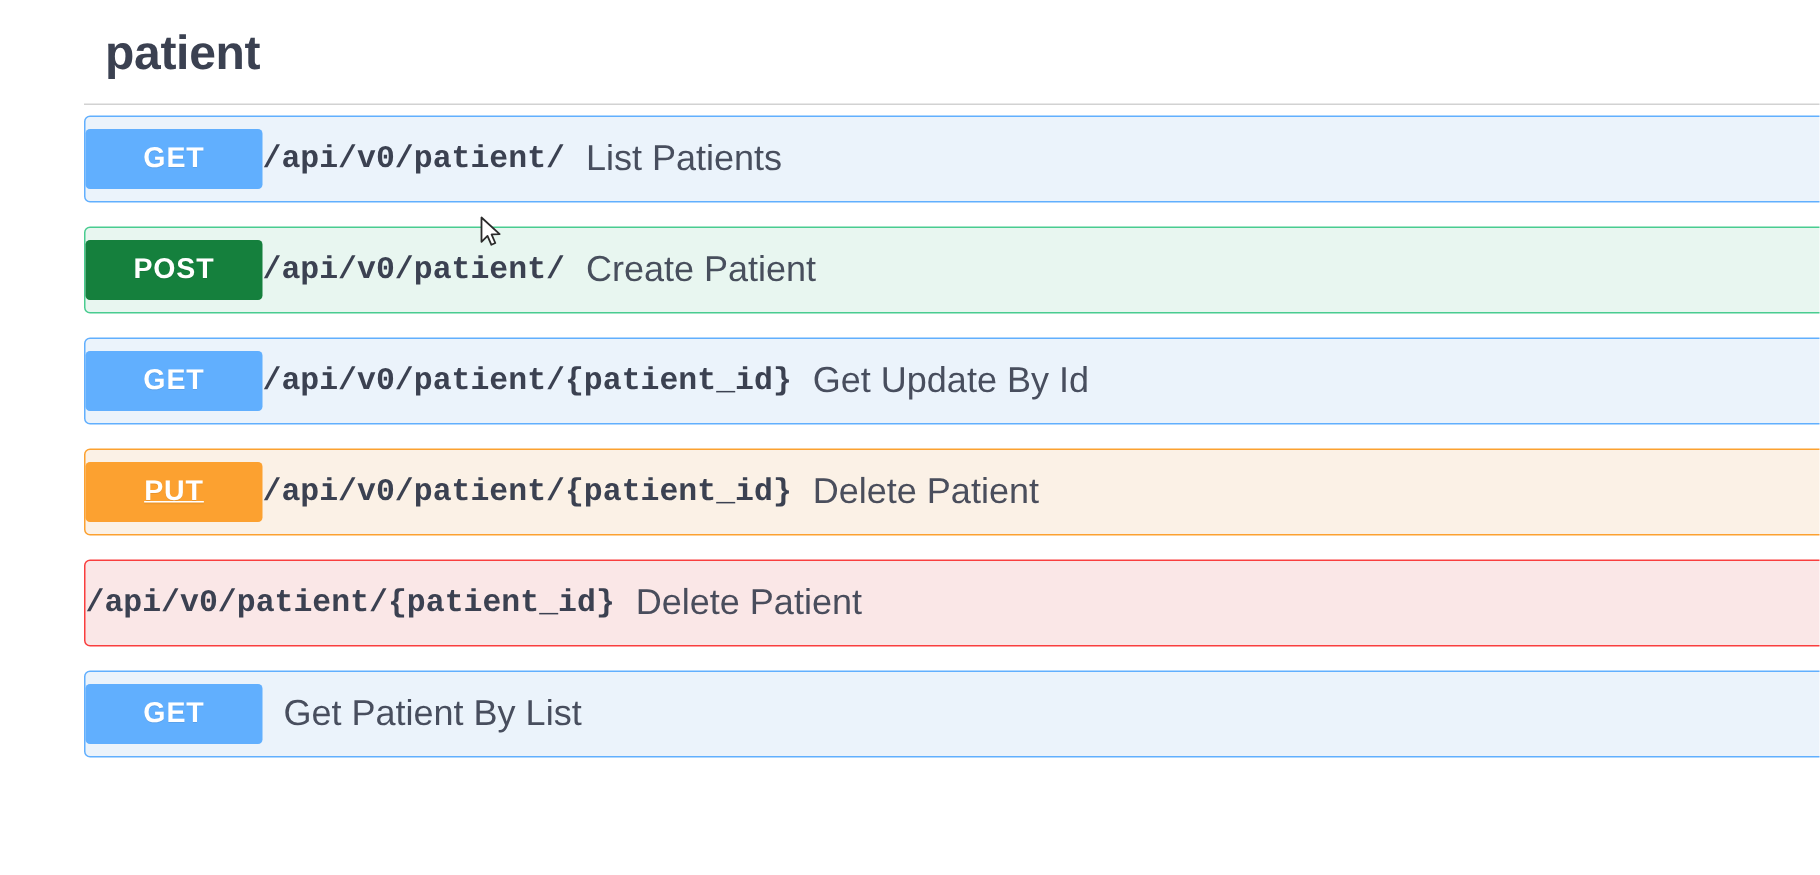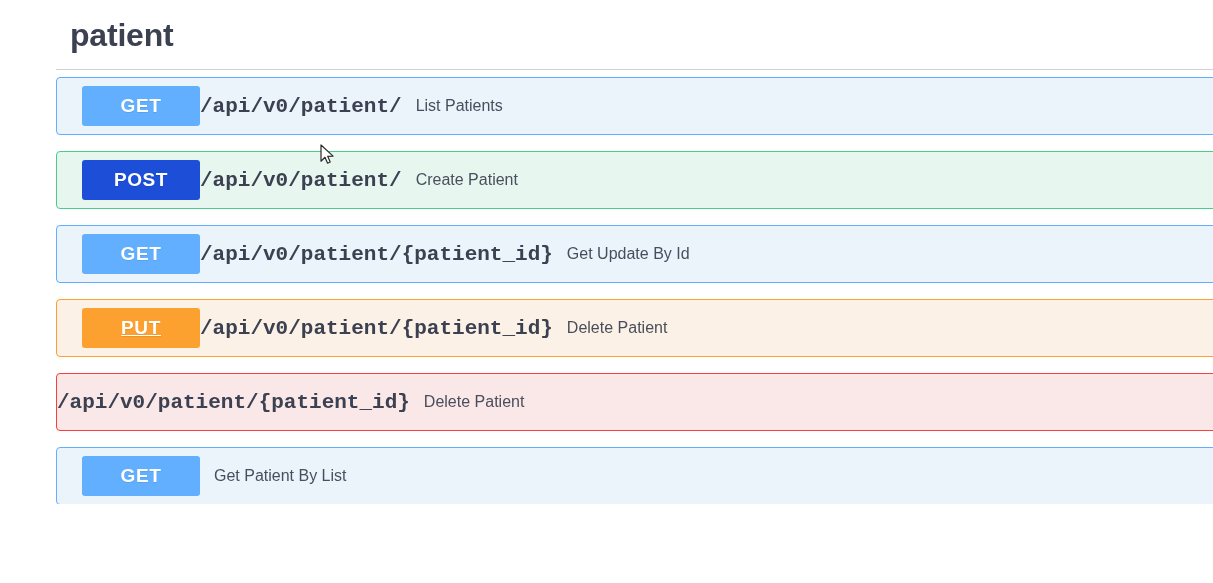--- a/index.html
+++ b/index.html
@@ -11,22 +11,23 @@
     width: 1213px;
     height: 583px;
     overflow: hidden;
     font-family: "Liberation Sans", sans-serif;
     -webkit-font-smoothing: antialiased;
   }
 
   .page {
     position: relative;
     width: 1213px;
-    height: 504px;
+    height: 583px;
     overflow: hidden;
+    border-radius: 27px;
   }
 
   
   .tag-section {
     position: absolute;
     left: 56px;
     top: 0;
     width: 1240px;   
   }
   .tag-title {
@@ -58,50 +59,50 @@
     margin: 0 0 16px 0;
     height: 58px;
     box-sizing: border-box;
     width: 1240px;
   }
   .op-row .method {
     flex: 0 0 auto;
     width: 118px;
     height: 40px;
     line-height: 40px;
-    margin-left: 25px;
+    margin-left: 0;
     border-radius: 3px;
     text-align: center;
     color: #ffffff;
     font-weight: bold;
     font-size: 19px;
     letter-spacing: 0.6px;
     font-family: "Liberation Sans", sans-serif;
     text-shadow: 0 1px 0 rgba(0,0,0,0.08);
     box-sizing: border-box;
   }
   .op-row .path {
     font-family: "Liberation Mono", monospace;
     font-size: 21px;
     font-weight: bold;
     color: #3b4151;
     white-space: nowrap;
   }
   .op-row .summary {
     margin-left: 14px;
-    font-size: 16px;
+    font-size: 24px;
     color: #3b4151;
     font-family: "Liberation Sans", sans-serif;
     white-space: nowrap;
     opacity: 0.92;
   }
 
   
   .m-get    { background: #61affe; }
-  .m-post   { background: #1d4ed8; }
+  .m-post   { background: #15803d; }
   .m-put    { background: #fca130; text-decoration: underline; }
   .m-delete { background: #f93e3e; }
 
   .row-get {
     background: #ebf3fb;
     border-color: #61affe;
   }
   .row-post {
     background: #e8f6f0;
     border-color: #49cc90;

